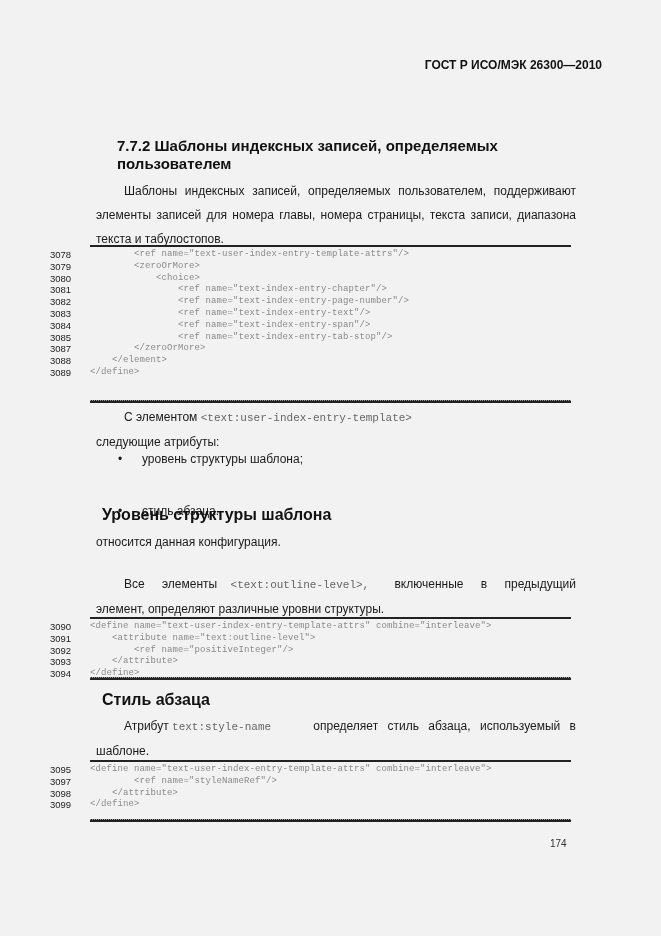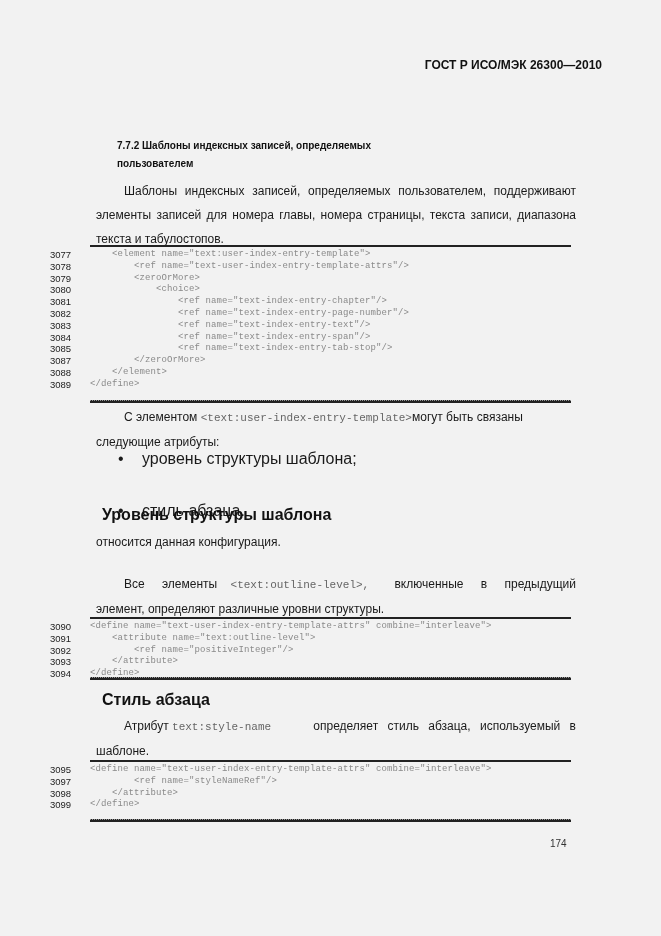--- a/index.html
+++ b/index.html
@@ -11,21 +11,21 @@
     font-family: "Liberation Sans", sans-serif;
     color: #1a1a1a;
   }
   .abs { position: absolute; }
   .header {
     left: 0; top: 58px; width: 570px; text-align: right;
     font-weight: bold; font-size: 12px; color: #111; margin-left: 32px;
   }
   .section-title {
     left: 117px; top: 137px; width: 420px;
-    font-weight: bold; font-size: 10px; line-height: 18px; color: #111;
+    font-weight: bold; font-size: 15px; line-height: 18px; color: #111;
   }
   .para {
     left: 96px; width: 480px;
     font-size: 12px; line-height: 24px; text-align: justify; color: #1a1a1a;
   }
   .para .indent { display: inline-block; width: 28px; }
   .mono-inline {
     font-family: "Liberation Mono", monospace; font-size: 11px; color: #666;
   }
   .rule-top { height: 2px; background: #222; left: 90px; width: 481px; }
@@ -42,21 +42,21 @@
   }
   .code {
     position: absolute; left: 40px;
     font-family: "Liberation Mono", monospace; font-size: 9px; color: #8a8a8a;
     letter-spacing: 0.1px;
   }
   .sub-heading {
     left: 102px; font-weight: bold; font-size: 16px; color: #111;
   }
   .bullet-item {
-    left: 118px; font-size: 16px; line-height: 20px;
+    left: 118px; font-size: 12px; line-height: 20px;
   }
   .bullet-item .dot { display: inline-block; width: 24px; }
   .page-num {
     left: 550px; top: 838px; font-size: 10px; color: #333;
   }
 </style>
 </head>
 <body>
 
 <div class="abs header">ГОСТ Р ИСО/МЭК 26300—2010</div>
@@ -67,39 +67,37 @@
 </div>
 
 <div class="abs para" style="top:179px;">
   <div style="text-align:justify; text-align-last:justify;"><span class="indent"></span><span>Шаблоны индексных записей, определяемых пользователем, поддерживают</span></div>
   <div style="text-align:justify; text-align-last:justify;">элементы записей для номера главы, номера страницы, текста записи, диапазона</div>
   <div>текста и табулостопов.</div>
 </div>
 
 <div class="abs rule-top" style="top:245px;"></div>
 <div class="abs code-block" style="top:249px;">
-  <div class="code-line"><span class="ln">3077</span><span class="code">    &lt;element name="text:user-index-entry-template"&gt;</span></div>
   <div class="code-line"><span class="ln">3078</span><span class="code">        &lt;ref name="text-user-index-entry-template-attrs"/&gt;</span></div>
   <div class="code-line"><span class="ln">3079</span><span class="code">        &lt;zeroOrMore&gt;</span></div>
   <div class="code-line"><span class="ln">3080</span><span class="code">            &lt;choice&gt;</span></div>
   <div class="code-line"><span class="ln">3081</span><span class="code">                &lt;ref name="text-index-entry-chapter"/&gt;</span></div>
   <div class="code-line"><span class="ln">3082</span><span class="code">                &lt;ref name="text-index-entry-page-number"/&gt;</span></div>
   <div class="code-line"><span class="ln">3083</span><span class="code">                &lt;ref name="text-index-entry-text"/&gt;</span></div>
   <div class="code-line"><span class="ln">3084</span><span class="code">                &lt;ref name="text-index-entry-span"/&gt;</span></div>
   <div class="code-line"><span class="ln">3085</span><span class="code">                &lt;ref name="text-index-entry-tab-stop"/&gt;</span></div>
   <div class="code-line"><span class="ln">3087</span><span class="code">        &lt;/zeroOrMore&gt;</span></div>
   <div class="code-line"><span class="ln">3088</span><span class="code">    &lt;/element&gt;</span></div>
   <div class="code-line"><span class="ln">3089</span><span class="code">&lt;/define&gt;</span></div>
 </div>
 <div class="abs rule-bot" style="top:400px;"></div>
 
 <div class="abs para" style="top:405px;">
-  <div style="display:flex; ">
+  <div style="display:flex; justify-content:space-between;">
     <span><span class="indent"></span><span>С элементом</span> <span class="mono-inline">&lt;text:user-index-entry-template&gt;</span></span>
-    <span>могут быть связаны</span>
   </div>
   <div>следующие атрибуты:</div>
 </div>
 
 <div class="abs bullet-item" style="top:449px;">
   <span class="dot">•</span><span>уровень структуры шаблона;</span>
 </div>
 <div class="abs bullet-item" style="top:470px;margin-top:31px;">
   <span class="dot">•</span><span>стиль абзаца.</span>
 </div>

